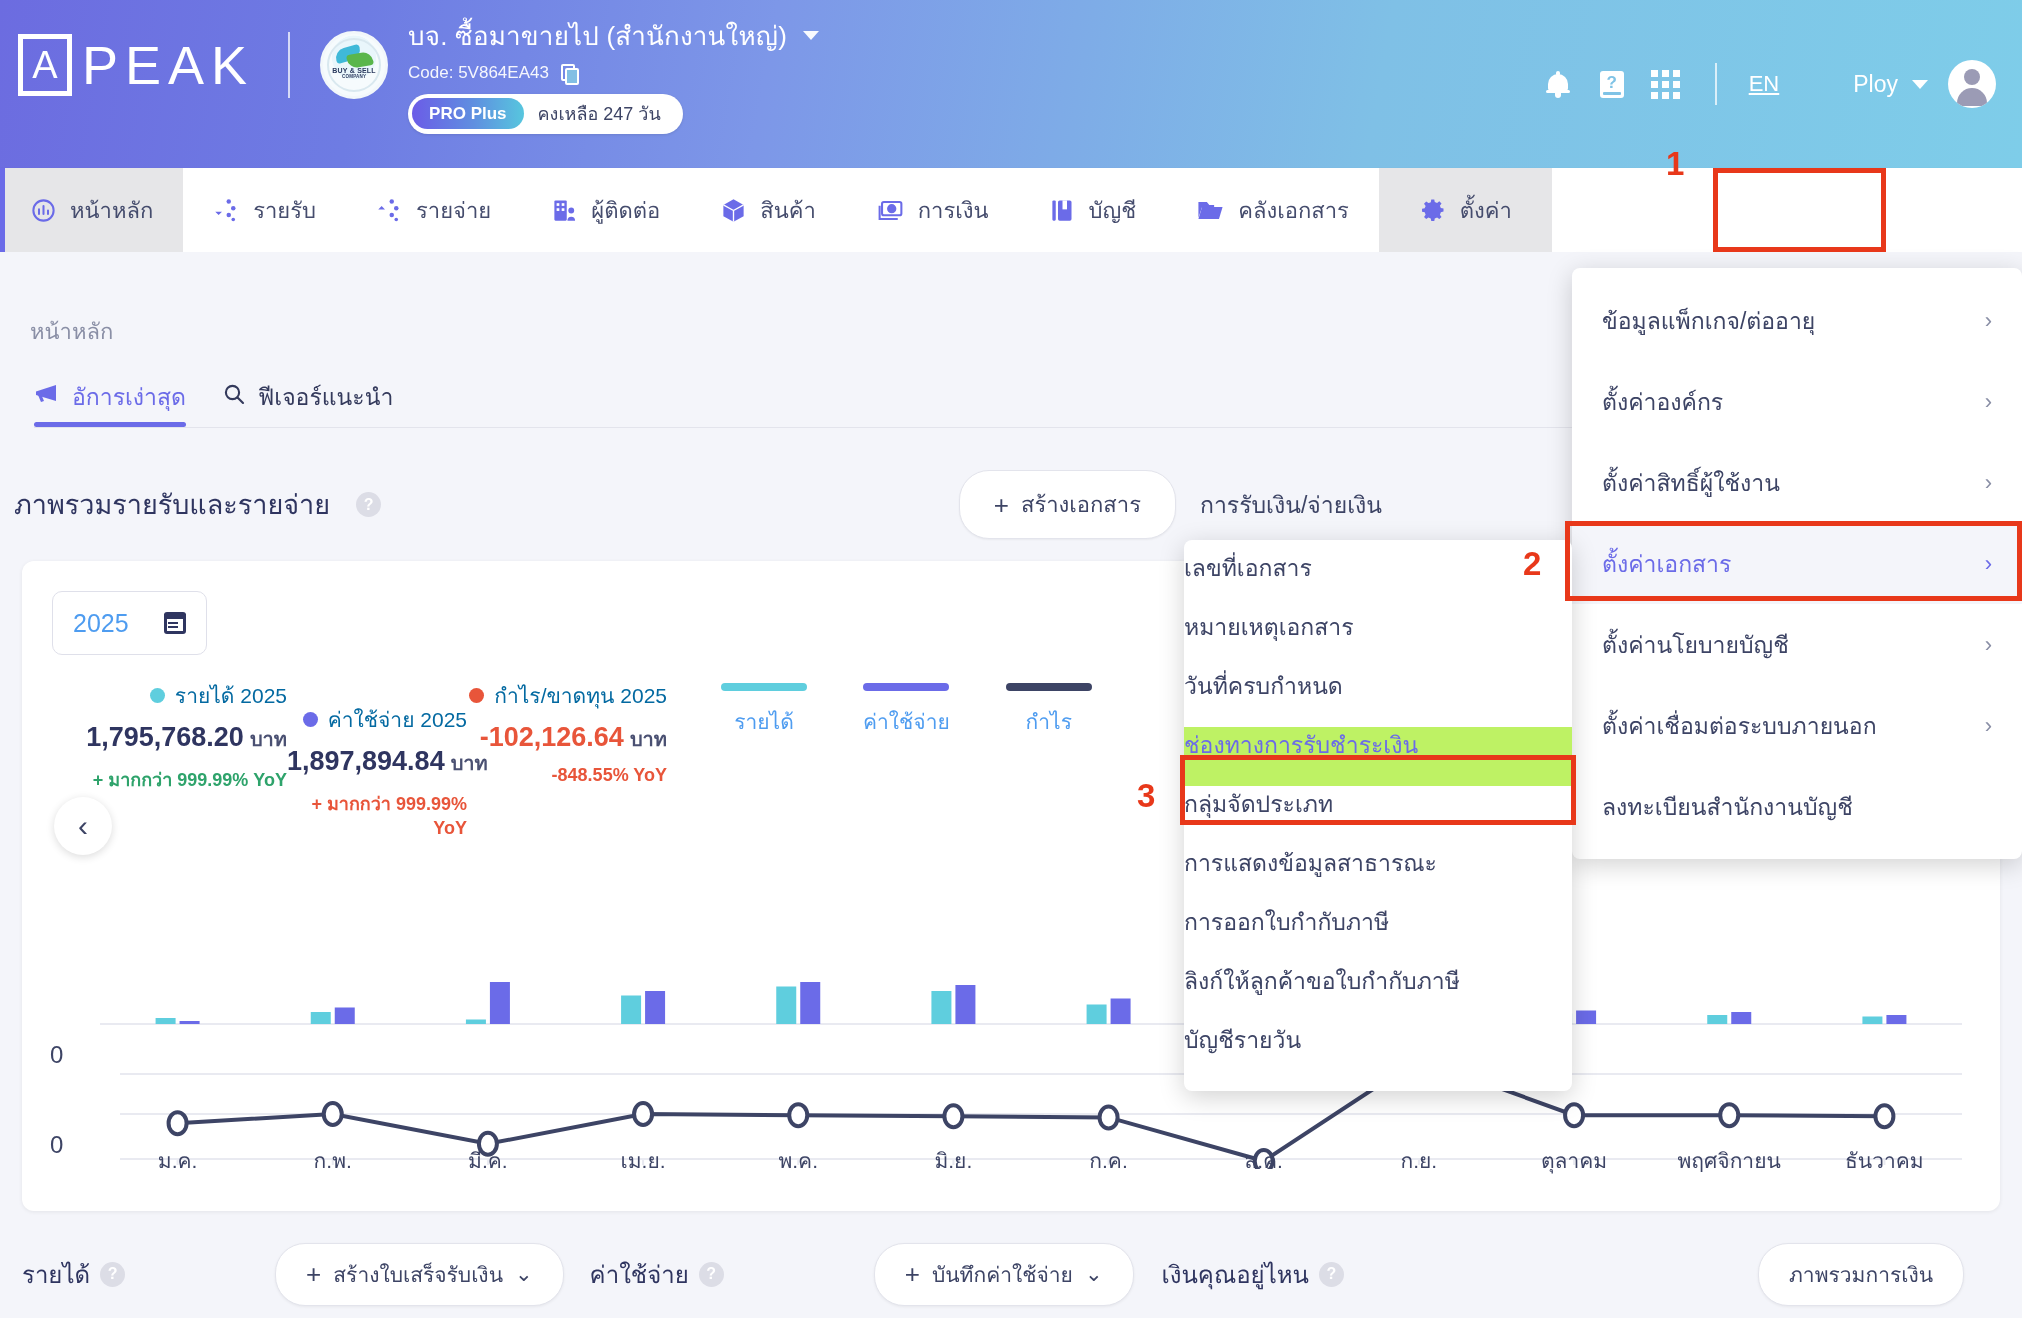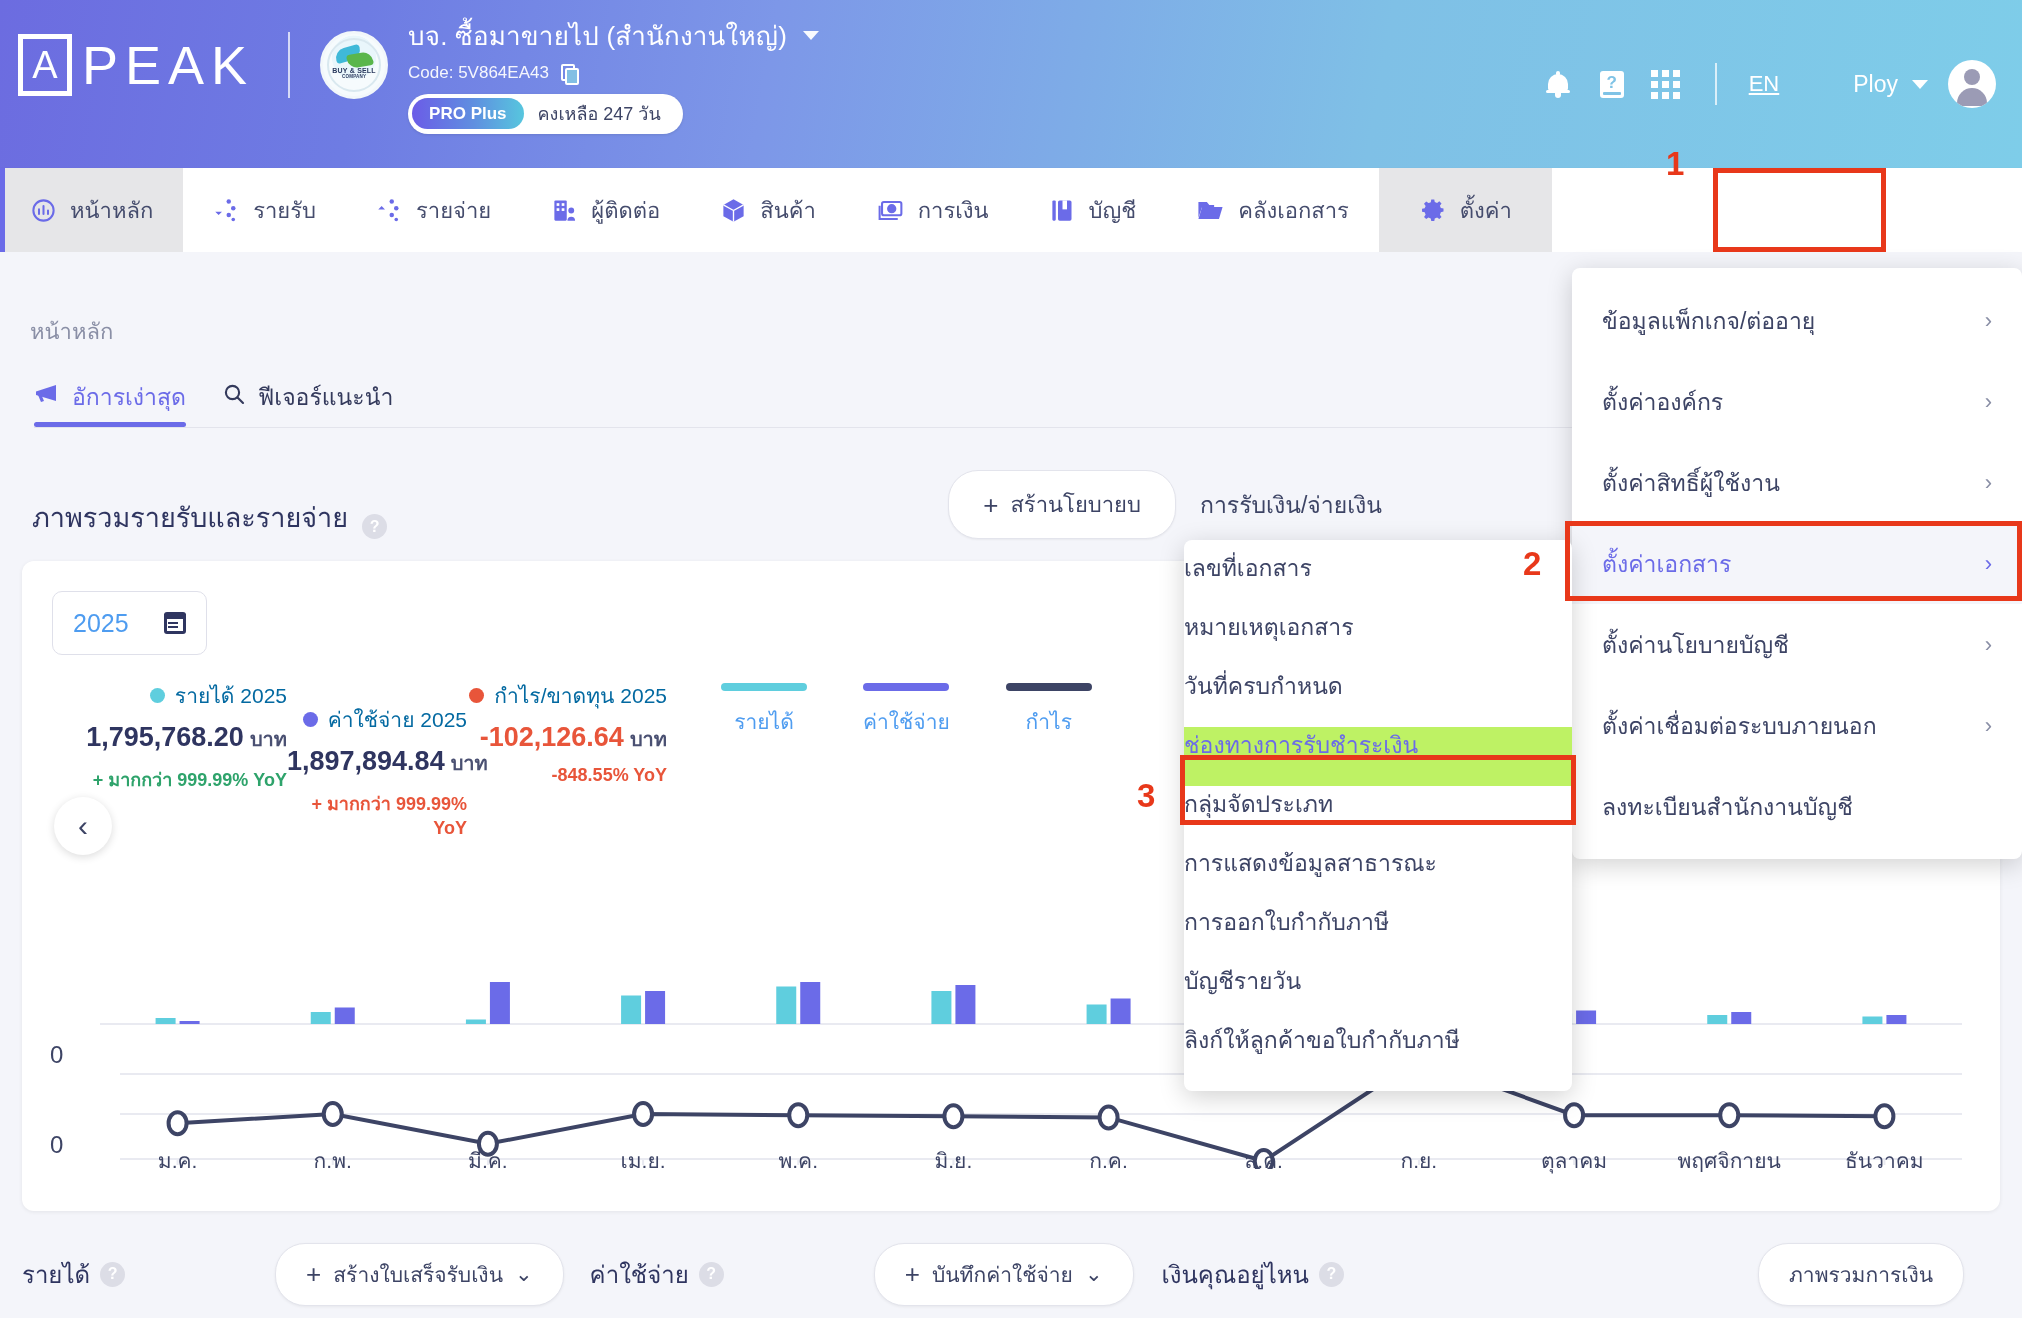--- a/index.html
+++ b/index.html
@@ -136,21 +136,21 @@
   
   .content { position:absolute; top: 252px; left:0; width:2022px; bottom:0; background:#f4f5fa; }
   .breadcrumb { padding: 62px 0 0 30px; color:#8a8fa6; font-size: 22px; }
   .tabs { display:flex; gap: 36px; padding: 30px 0 0 34px; align-items:flex-end;}
   .tab { display:flex; align-items:center; gap:12px; padding-bottom: 12px; cursor:pointer; position:relative; font-size:23px;}
   .tab.active { color:#6b6be8; }
   .tab.active:after { content:""; position:absolute; left:0; right:0; bottom:0; height:5px; background:#6b6be8; border-radius:3px;}
   .tab.plain { color:#343a5c; }
   .tabs-rule { margin: 0 0 0 34px; height:1px; background:#e3e4ec; width: calc(100% - 68px); }
 
-  .section-head { display:flex; align-items:flex-end; padding: 42px 0 0 32px; gap: 14px;}
+  .section-head { display:flex; align-items:center; padding: 42px 0 0 14px; gap: 26px;}
   .section-title { font-size: 27px; color:#2f3560; font-weight: 400; }
   .q-ico {
     width: 25px; height:25px; border-radius:50%; background:#dcdde6; color:#fff; font-size:16px;
     display:flex; align-items:center;justify-content:center; font-weight:700; cursor:pointer;
   }
   .head-actions { margin-left:auto; display:flex; align-items:center; gap: 24px; padding-right: 640px;}
   .btn-white {
     background:#fff; border:1px solid #e3e4ec; border-radius: 30px; padding: 16px 34px;
     font-size: 22px; color:#3d4465; display:flex; align-items:center; gap:12px; cursor:pointer;
     box-shadow: 0 1px 2px rgba(0,0,0,.05);
@@ -428,21 +428,21 @@
       </div>
     </div>
     <div class="tabs-rule"></div>
 
     <div class="section-head">
       <div class="section-title">ภาพรวมรายรับและรายจ่าย</div>
       <div class="q-ico">?</div>
       <div class="head-actions">
         <div class="btn-white">
           <span class="plus">+</span>
-          <span>สร้านโยบายบ</span>
+          <span>สร้างเอกสาร</span>
         </div>
         <div class="head-tab2">การรับเงิน/จ่ายเงิน</div>
       </div>
     </div>
 
     <div class="card">
       <div class="year-select">
         <span class="year-val">2025</span>
         <span class="cal-ico"></span>
       </div>
@@ -633,20 +633,20 @@
   </div>
 
   <div class="menu-lvl3">
     <div class="mi3">เลขที่เอกสาร</div>
     <div class="mi3">หมายเหตุเอกสาร</div>
     <div class="mi3">วันที่ครบกำหนด</div>
     <div class="mi3 sel">ช่องทางการรับชำระเงิน</div>
     <div class="mi3">กลุ่มจัดประเภท</div>
     <div class="mi3">การแสดงข้อมูลสาธารณะ</div>
     <div class="mi3">การออกใบกำกับภาษี</div>
+    <div class="mi3">ลิงก์ให้ลูกค้าขอใบกำกับภาษี</div>
     <div class="mi3">บัญชีรายวัน</div>
-    <div class="mi3">ลิงก์ให้ลูกค้าขอใบกำกับภาษี</div>
   </div>
 
   <div class="hl-box-2"></div>
   <div class="hl-box-3"></div>
 
 </div>
 
 </body></html>

